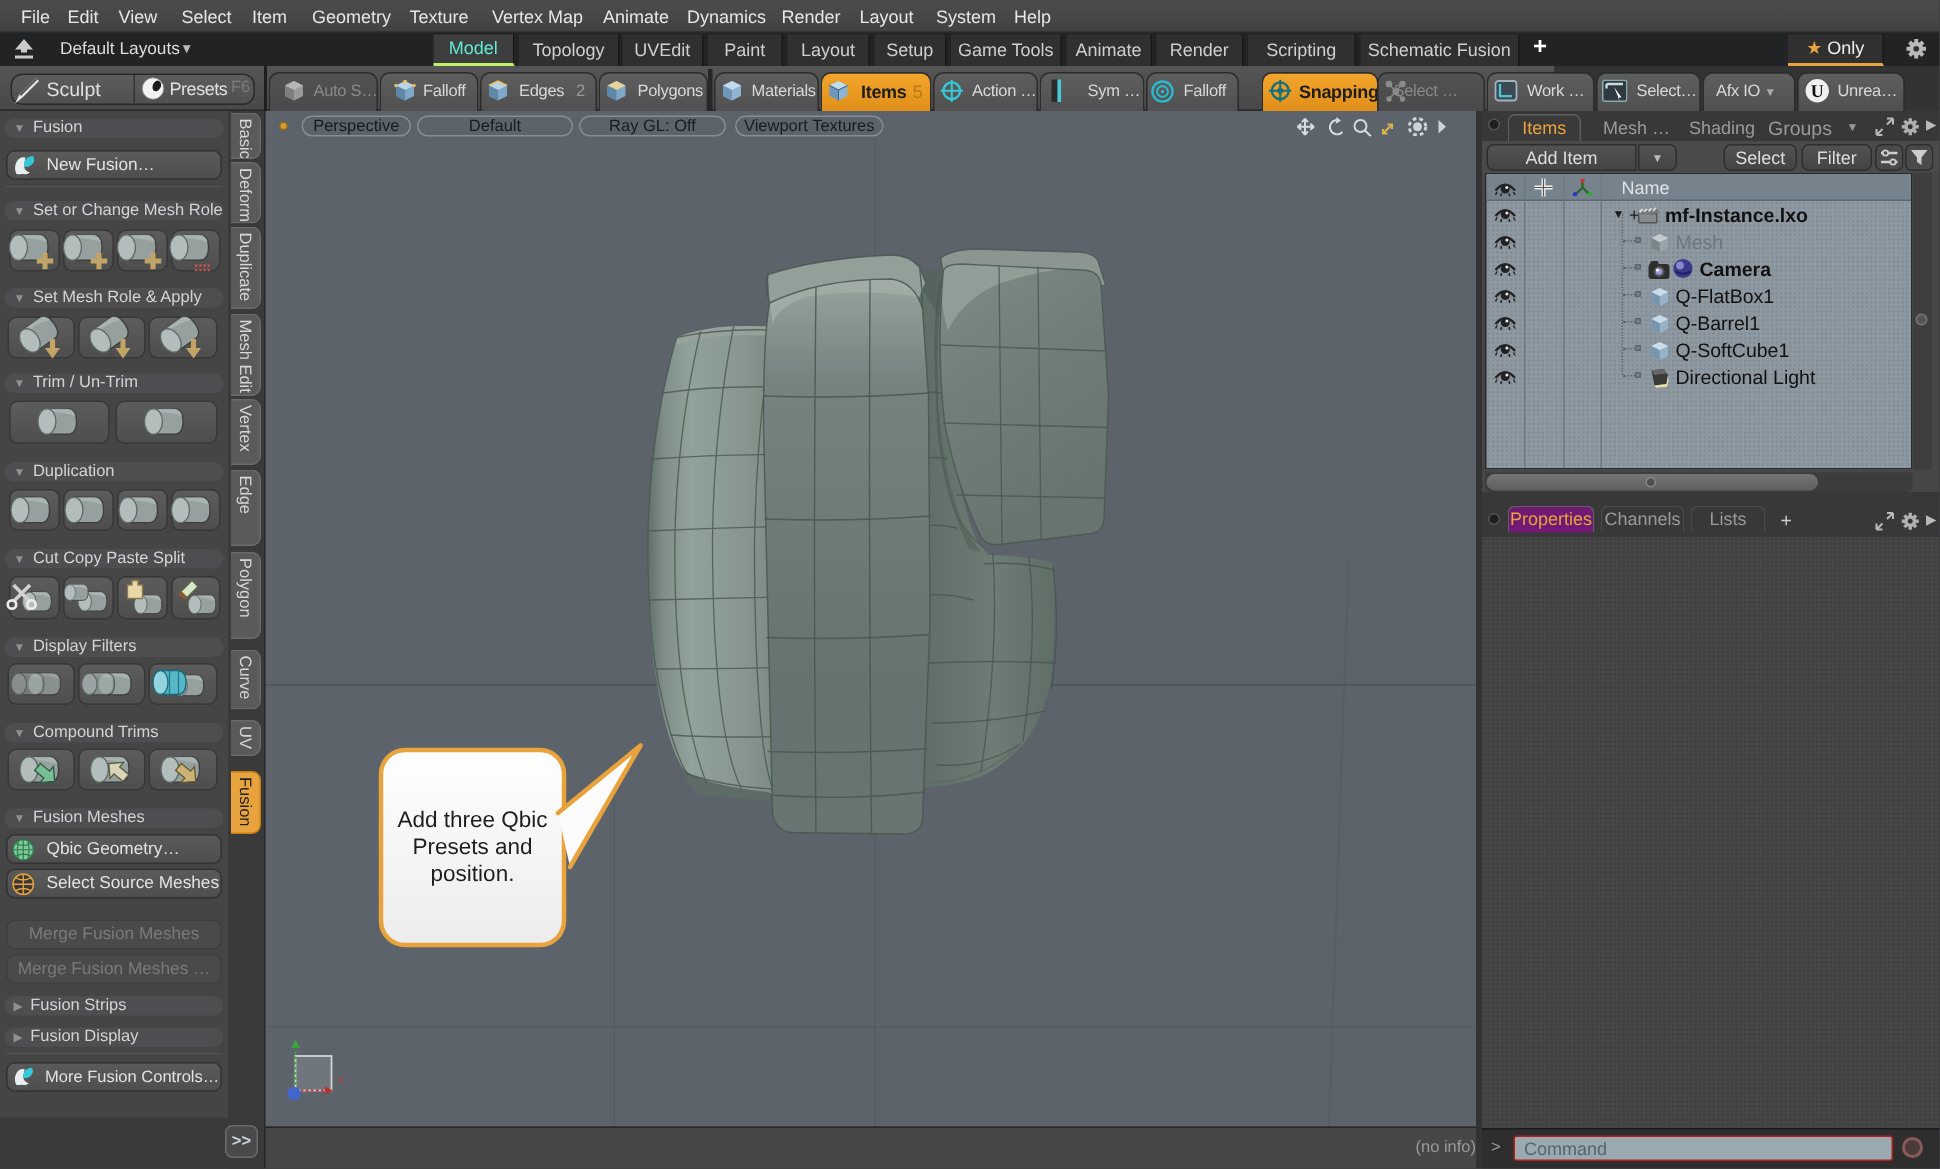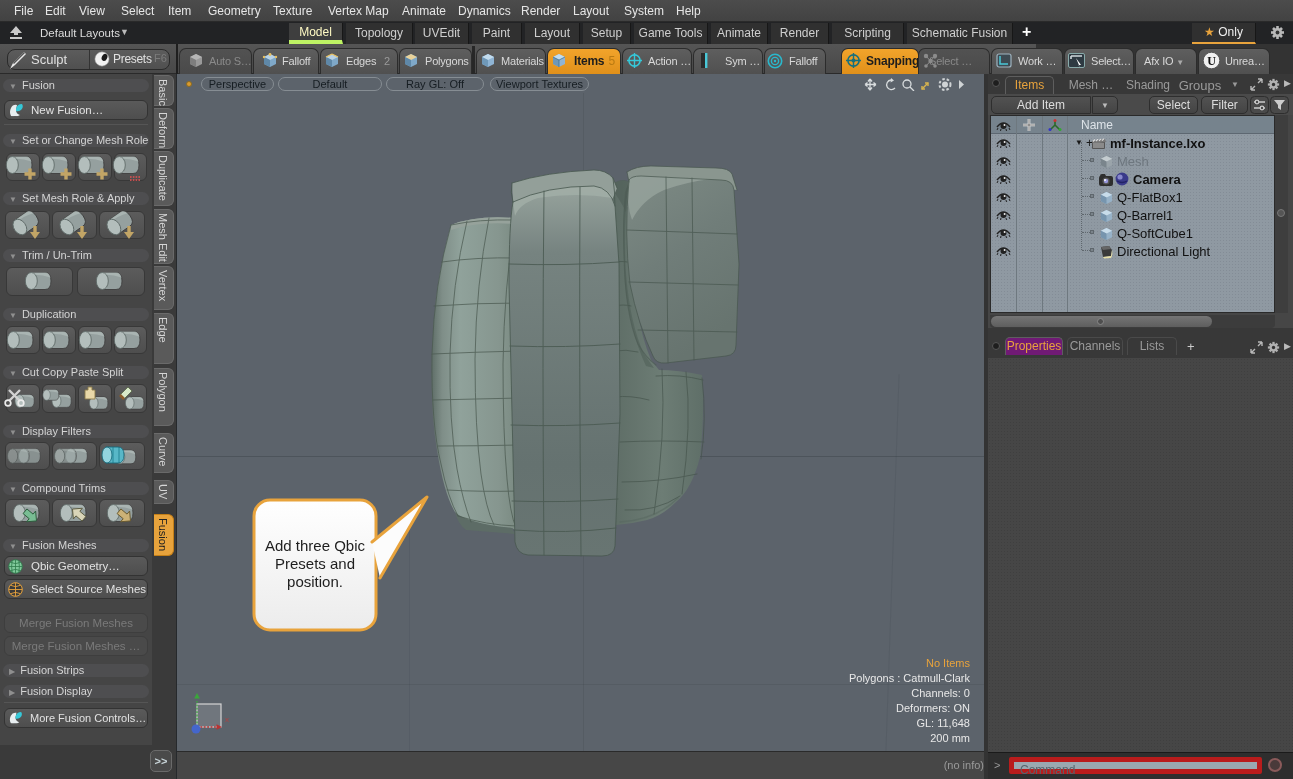--- a/index.html
+++ b/index.html
@@ -8,21 +8,21 @@
 .abs { position:absolute; }
 
 #menubar { left:0; top:0; width:1293px; height:22px;
   background:linear-gradient(#4c4c4c,#424242); border-bottom:1px solid #2a2a2a;
   color:#e6e6e6; font-size:12px; }
 #menubar span { position:absolute; top:4px; }
 
 #layoutbar { left:0; top:22px; width:1293px; height:22px; background:#222325; }
 .ltab { position:absolute; top:1px; height:21px; background:#303030; color:#cfcfcf;
   font-size:12px; text-align:center; line-height:20px; border-right:1px solid #171717; }
-.ltab.active { background:#3e3e3e; color:#fef9c3; border-bottom:4px solid #bef264; line-height:18px;}
+.ltab.active { background:#3e3e3e; color:#5eead4; border-bottom:2px solid #bef264; line-height:18px;}
 
 #toolbar { left:0; top:44px; width:1036px; height:30px; background:linear-gradient(#555555,#484848); border-bottom:1px solid #2a2a2a;}
 .t3 { position:absolute; top:4px; height:26px; background:linear-gradient(#5e5e5e,#505050);
   border:1px solid #2c2c2c; border-bottom:none; border-radius:7px 7px 0 0; color:#d8d8d8;
   font-size:11px; letter-spacing:-0.2px; line-height:24px; white-space:nowrap; overflow:hidden; }
 .t3.dim { color:#8a8a8a; background:linear-gradient(#525252,#4a4a4a); }
 .t3.orange { background:linear-gradient(#f2a42b,#e0901a); color:#1d1d1d; font-weight:bold; }
 
 #leftpanel { left:0; top:74px; width:152px; height:705px; background:#454545; }
 .sechead { position:absolute; left:3px; width:146px; height:13px; background:#4e4e50;
@@ -618,28 +618,20 @@
   <svg class="abs" style="left:14px;top:615px" width="50" height="50" viewBox="0 0 50 50">
     <rect x="7" y="15" width="24" height="23" fill="rgba(215,220,225,0.16)" stroke="#d4d4d4" stroke-width="1.2"></rect>
     <path d="M7 12 V38" stroke="#3aa83a" stroke-width="1.3" stroke-dasharray="1.8 1.6" fill="none"></path>
     <path d="M7 4 L4.2 9.5 L9.8 9.5 Z" fill="#3aa83a"></path>
     <path d="M7 38 H27" stroke="#b83232" stroke-width="1.3" stroke-dasharray="1.8 1.6" fill="none"></path>
     <path d="M32 38 L26.5 35.2 L26.5 40.8 Z" fill="#b83232"></path>
     <circle cx="6" cy="40" r="4.5" fill="#4466cc"></circle>
     <text x="35" y="33" font-size="8" fill="#b04040">x</text>
   </svg>
 
-  <div class="abs" style="right:14px;top:582px;text-align:right;font-size:11px;line-height:15px;color:#e8e8e8">
-    <div style="color:#e8a33c">No Items</div>
-    <div>Polygons : Catmull-Clark</div>
-    <div>Channels: 0</div>
-    <div>Deformers: ON</div>
-    <div>GL: 11,648</div>
-    <div>200 mm</div>
-  </div>
 </div>
 <div class="abs" id="botleft"></div>
 <div class="abs" id="statusbar">(no info)</div>
 <div class="abs" id="rightpanel">
 
   <div class="abs" style="left:0;top:0;width:305px;height:20px;background:#383838"></div>
   <div class="abs" style="left:4px;top:5px;width:8px;height:8px;border-radius:4px;background:#1e1e1e;border:1px solid #555"></div>
   <div class="abs" style="left:17px;top:2px;width:49px;height:18px;background:#3a3a3a;border:1px solid #5e5e5e;border-bottom:none;border-radius:5px 5px 0 0;color:#e8a33c;font-size:12px;text-align:center;line-height:17px">Items</div>
   <div class="abs" style="left:76px;top:4px;width:54px;height:16px;color:#9a9a9a;font-size:12px;text-align:center">Mesh …</div>
   <div class="abs" style="left:134px;top:4px;width:52px;height:16px;color:#9a9a9a;font-size:12px;text-align:center">Shading</div>
@@ -819,16 +811,16 @@
     </g>
         <circle cx="7.5" cy="7.5" r="1.9" fill="#313131"></circle>
       </g>
   </svg>
   <span class="abs" style="left:296px;top:267px;color:#bbb;font-size:9px">▶</span>
 
   <div class="abs" style="left:0;top:284px;width:305px;height:393px;background:#464646;background-image:radial-gradient(circle, rgba(56,56,56,0.5) 0.8px, transparent 1px);background-size:3px 3px"></div>
 
   <div class="abs" style="left:0;top:678px;width:305px;height:27px;background:#2e2e2e;border-top:1px solid #1a1a1a">
     <span style="position:absolute;left:6px;top:6px;color:#999;font-size:11px">&gt;</span>
-    <div style="position:absolute;left:21px;top:4px;width:253px;height:17px;background:#9aa8b0;border:5px solid #b91c1c;border-radius:2px;color:#55656d;font-size:12px;line-height:16px;padding-left:6px">Command</div>
+    <div style="position:absolute;left:21px;top:4px;width:253px;height:17px;background:#9aa8b0;border:1px solid #b91c1c;border-radius:2px;color:#55656d;font-size:12px;line-height:16px;padding-left:6px">Command</div>
     <div style="position:absolute;left:280px;top:5px;width:14px;height:14px;border-radius:7px;background:#4a3a3a;border:2px solid #8a5a5a"></div>
   </div>
 </div>
 
 </body></html>

